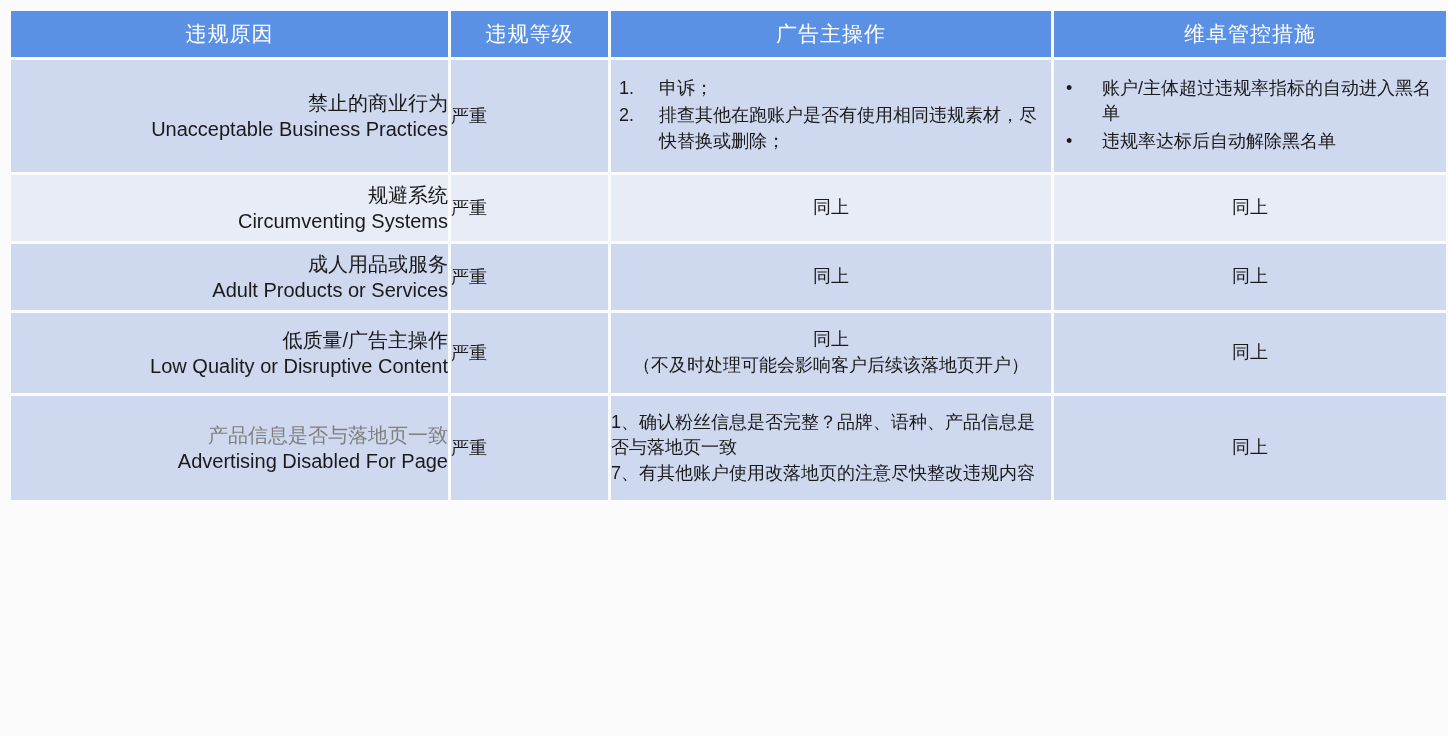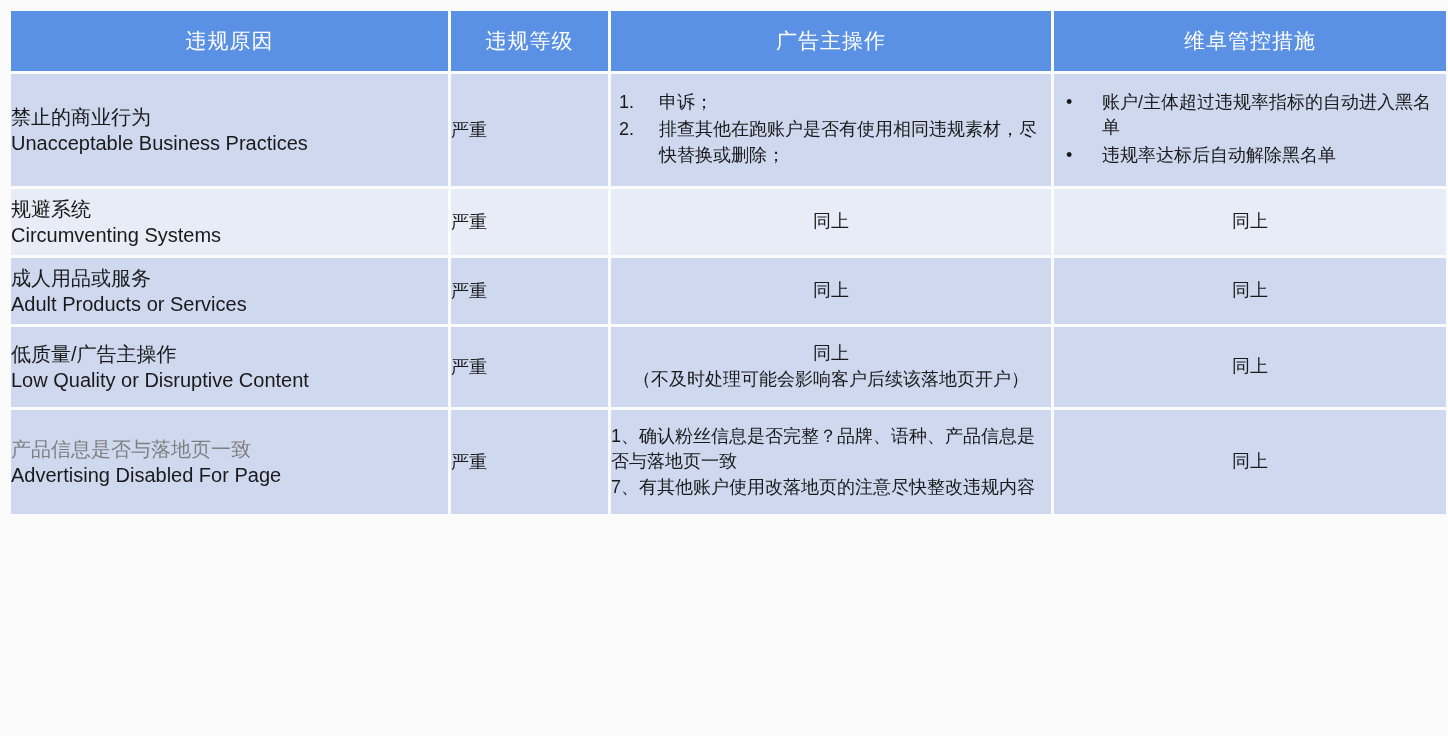--- a/index.html
+++ b/index.html
@@ -39,36 +39,36 @@
     font-weight: normal;
   }
 
   
   thead th {
     background: #5b91e4;
     color: #ffffff;
     font-size: 21px;
     font-weight: bold;
     text-align: center;
-    height: 60px;
+    height: 46px;
     letter-spacing: 1px;
   }
 
   
   .col-reason   { width: 437px; }
   .col-level    { width: 157px; }
   .col-action   { width: 440px; }
   .col-control  { width: 392px; }
 
   
   tbody tr.row-dark td  { background: #ced8ef; }
   tbody tr.row-light td { background: #e8ecf7; }
 
   td.cell-reason {
-    text-align: left;
+    text-align: right;
     font-size: 20px;
     line-height: 1.32;
     padding: 6px 10px;
   }
   td.cell-reason .zh { display: block; }
   td.cell-reason .en { display: block; }
   td.cell-reason.muted .zh { color: #7f7f7f; }
 
   td.cell-level {
     text-align: left;

